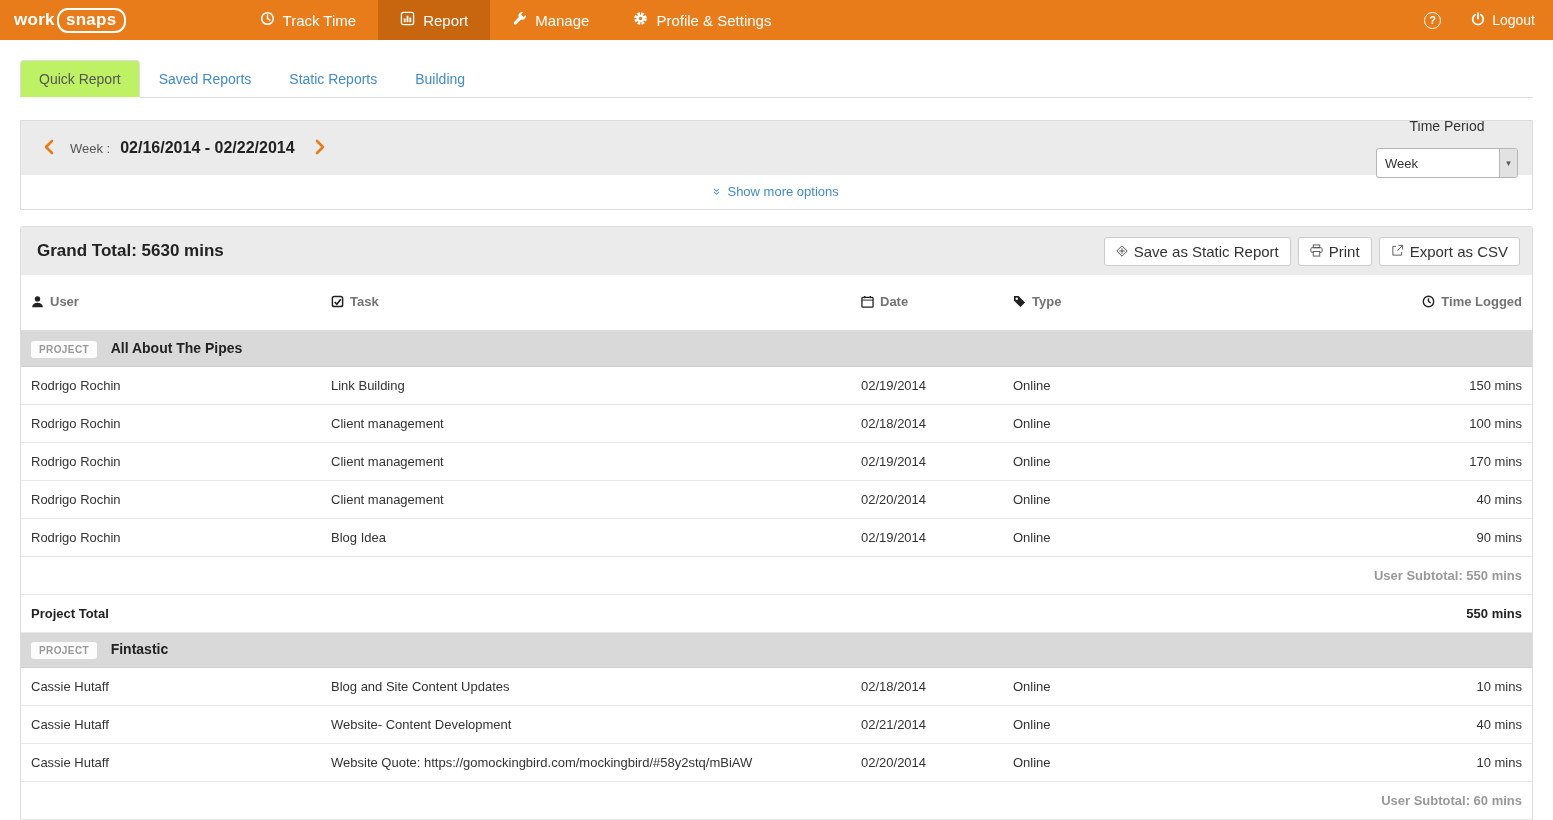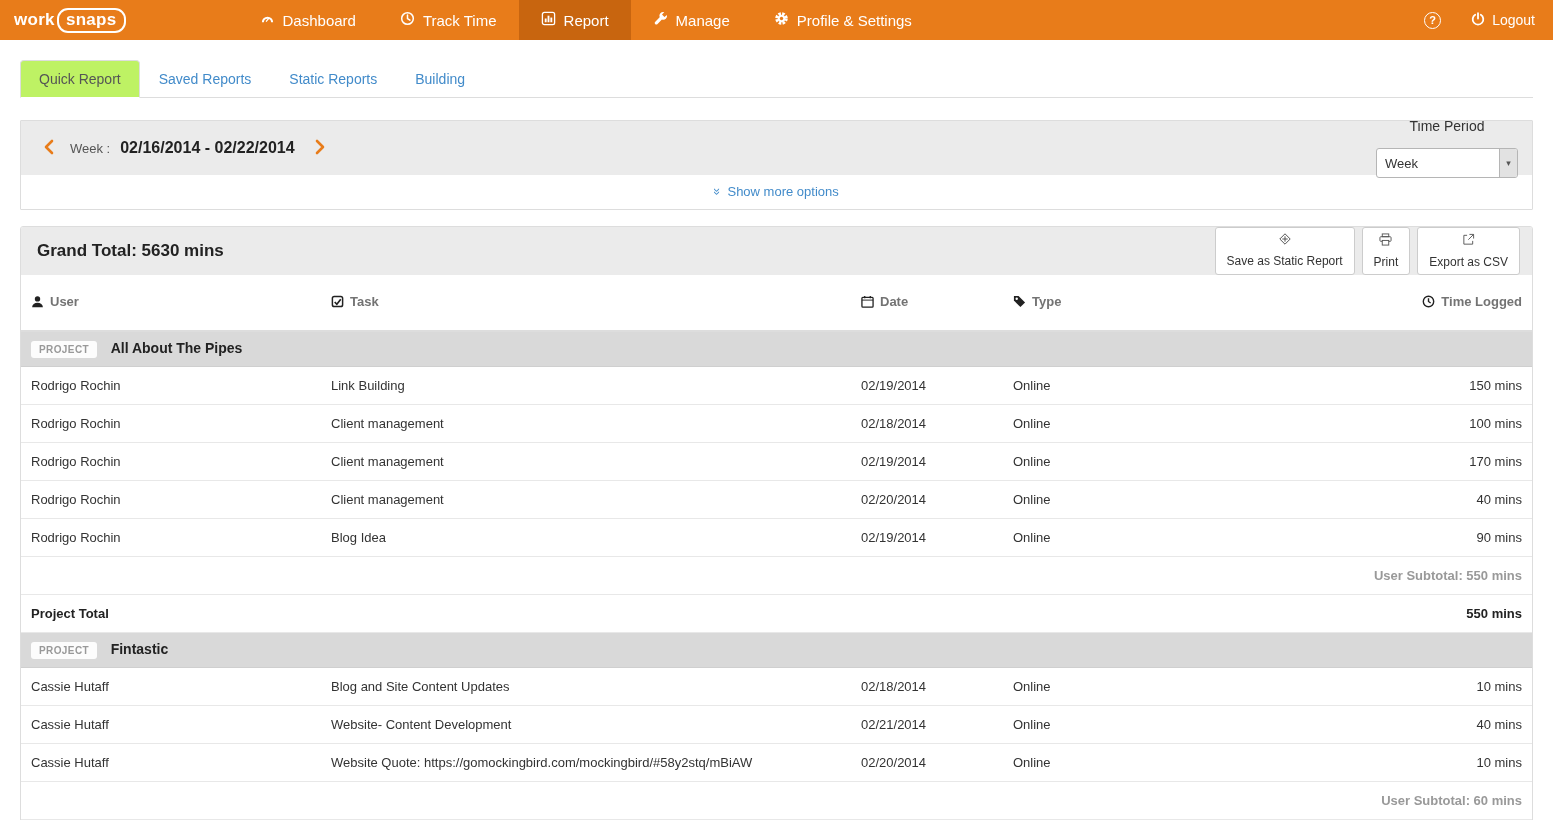--- a/index.html
+++ b/index.html
@@ -35,21 +35,21 @@
   .select .arrow { width:18px; background:#e2e2e2; border-left:1px solid #b5b5b5; display:flex; align-items:center; justify-content:center; font-size:9px; color:#555; }
   .more-bar { background:#fff; text-align:center; padding:7px 0 9px; }
   .more-link { color:#428bca; font-size:13px; cursor:pointer; display:inline-flex; align-items:center; gap:6px; }
   .dbl-chev { display:inline-block; transform:rotate(90deg); font-size:13px; line-height:1; }
 
   
   .report-panel { margin:16px 20px 0; border:1px solid #ddd; border-radius:3px; overflow:hidden; }
   .report-head { background:#ebebeb; display:flex; align-items:center; padding:10px 12px; height:48px; }
   .grand-total { font-size:17px; font-weight:bold; color:#222; margin-left:4px; }
   .head-buttons { margin-left:auto; display:flex; gap:7px; }
-  .btn { display:inline-flex; align-items:center; gap:6px; background:#fff; border:1px solid #ccc; border-radius:3px; padding:5px 11px; font-size:12px; color:#333; cursor:pointer;flex-direction:column; }
+  .btn { display:inline-flex; align-items:center; gap:6px; background:#fff; border:1px solid #ccc; border-radius:3px; padding:5px 11px; font-size:15px; color:#333; cursor:pointer; }
 
   table { width:100%; border-collapse:collapse; table-layout:fixed; background:#fff; }
   th { text-align:left; font-size:13px; font-weight:bold; color:#737373; padding:19px 10px; border-bottom:2px solid #ddd; white-space:nowrap; }
   td { font-size:13px; color:#333; padding:11px 10px; border-bottom:1px solid #e8e8e8; overflow:hidden; white-space:nowrap; }
   .right { text-align:right; }
   .hicon { margin-right:6px; vertical-align:-2px; }
   tr.project-row td { background:#d9d9d9; border-bottom:1px solid #cfcfcf; padding:8px 10px; }
   .badge { display:inline-block; background:#fcfcfc; color:#999; font-size:10px; font-weight:bold; padding:3px 8px; border-radius:3px; letter-spacing:.4px; }
   .proj-name { font-size:14px; font-weight:bold; color:#222; margin-left:10px; }
   tr.subtotal td { color:#999; font-weight:bold; }
@@ -57,27 +57,20 @@
 </style>
 </head>
 <body>
 
 <div class="navbar">
   <div class="logo">
     <span>work</span>
       <span class="snaps">snaps</span>
   </div>
   <div class="nav-items">
-    <div class="nav-item">
-      <span class="icon"><svg width="15" height="15" viewBox="0 0 16 16">
-            <path d="M2 12a6 6 0 1 1 12 0h-2.2a3.8 3.8 0 1 0-7.6 0z" fill="currentColor"></path>
-            <rect x="7.3" y="7" width="1.4" height="5" rx="0.7" transform="rotate(40 8 9.5)" fill="currentColor"></rect>
-          </svg></span>
-      <span>Dashboard</span>
-    </div>
     <div class="nav-item">
       <span class="icon"><svg width="15" height="15" viewBox="0 0 16 16">
             <circle cx="8" cy="8" r="6.2" fill="none" stroke="currentColor" stroke-width="1.6"></circle>
             <path d="M8 4.2V8l2.6 1.8" fill="none" stroke="currentColor" stroke-width="1.6" stroke-linecap="round"></path>
           </svg></span>
       <span>Track Time</span>
     </div>
     <div class="nav-item active">
       <span class="icon"><svg width="15" height="15" viewBox="0 0 16 16">
             <rect x="1.5" y="1.5" width="13" height="13" rx="2" fill="none" stroke="currentColor" stroke-width="1.4"></rect>

